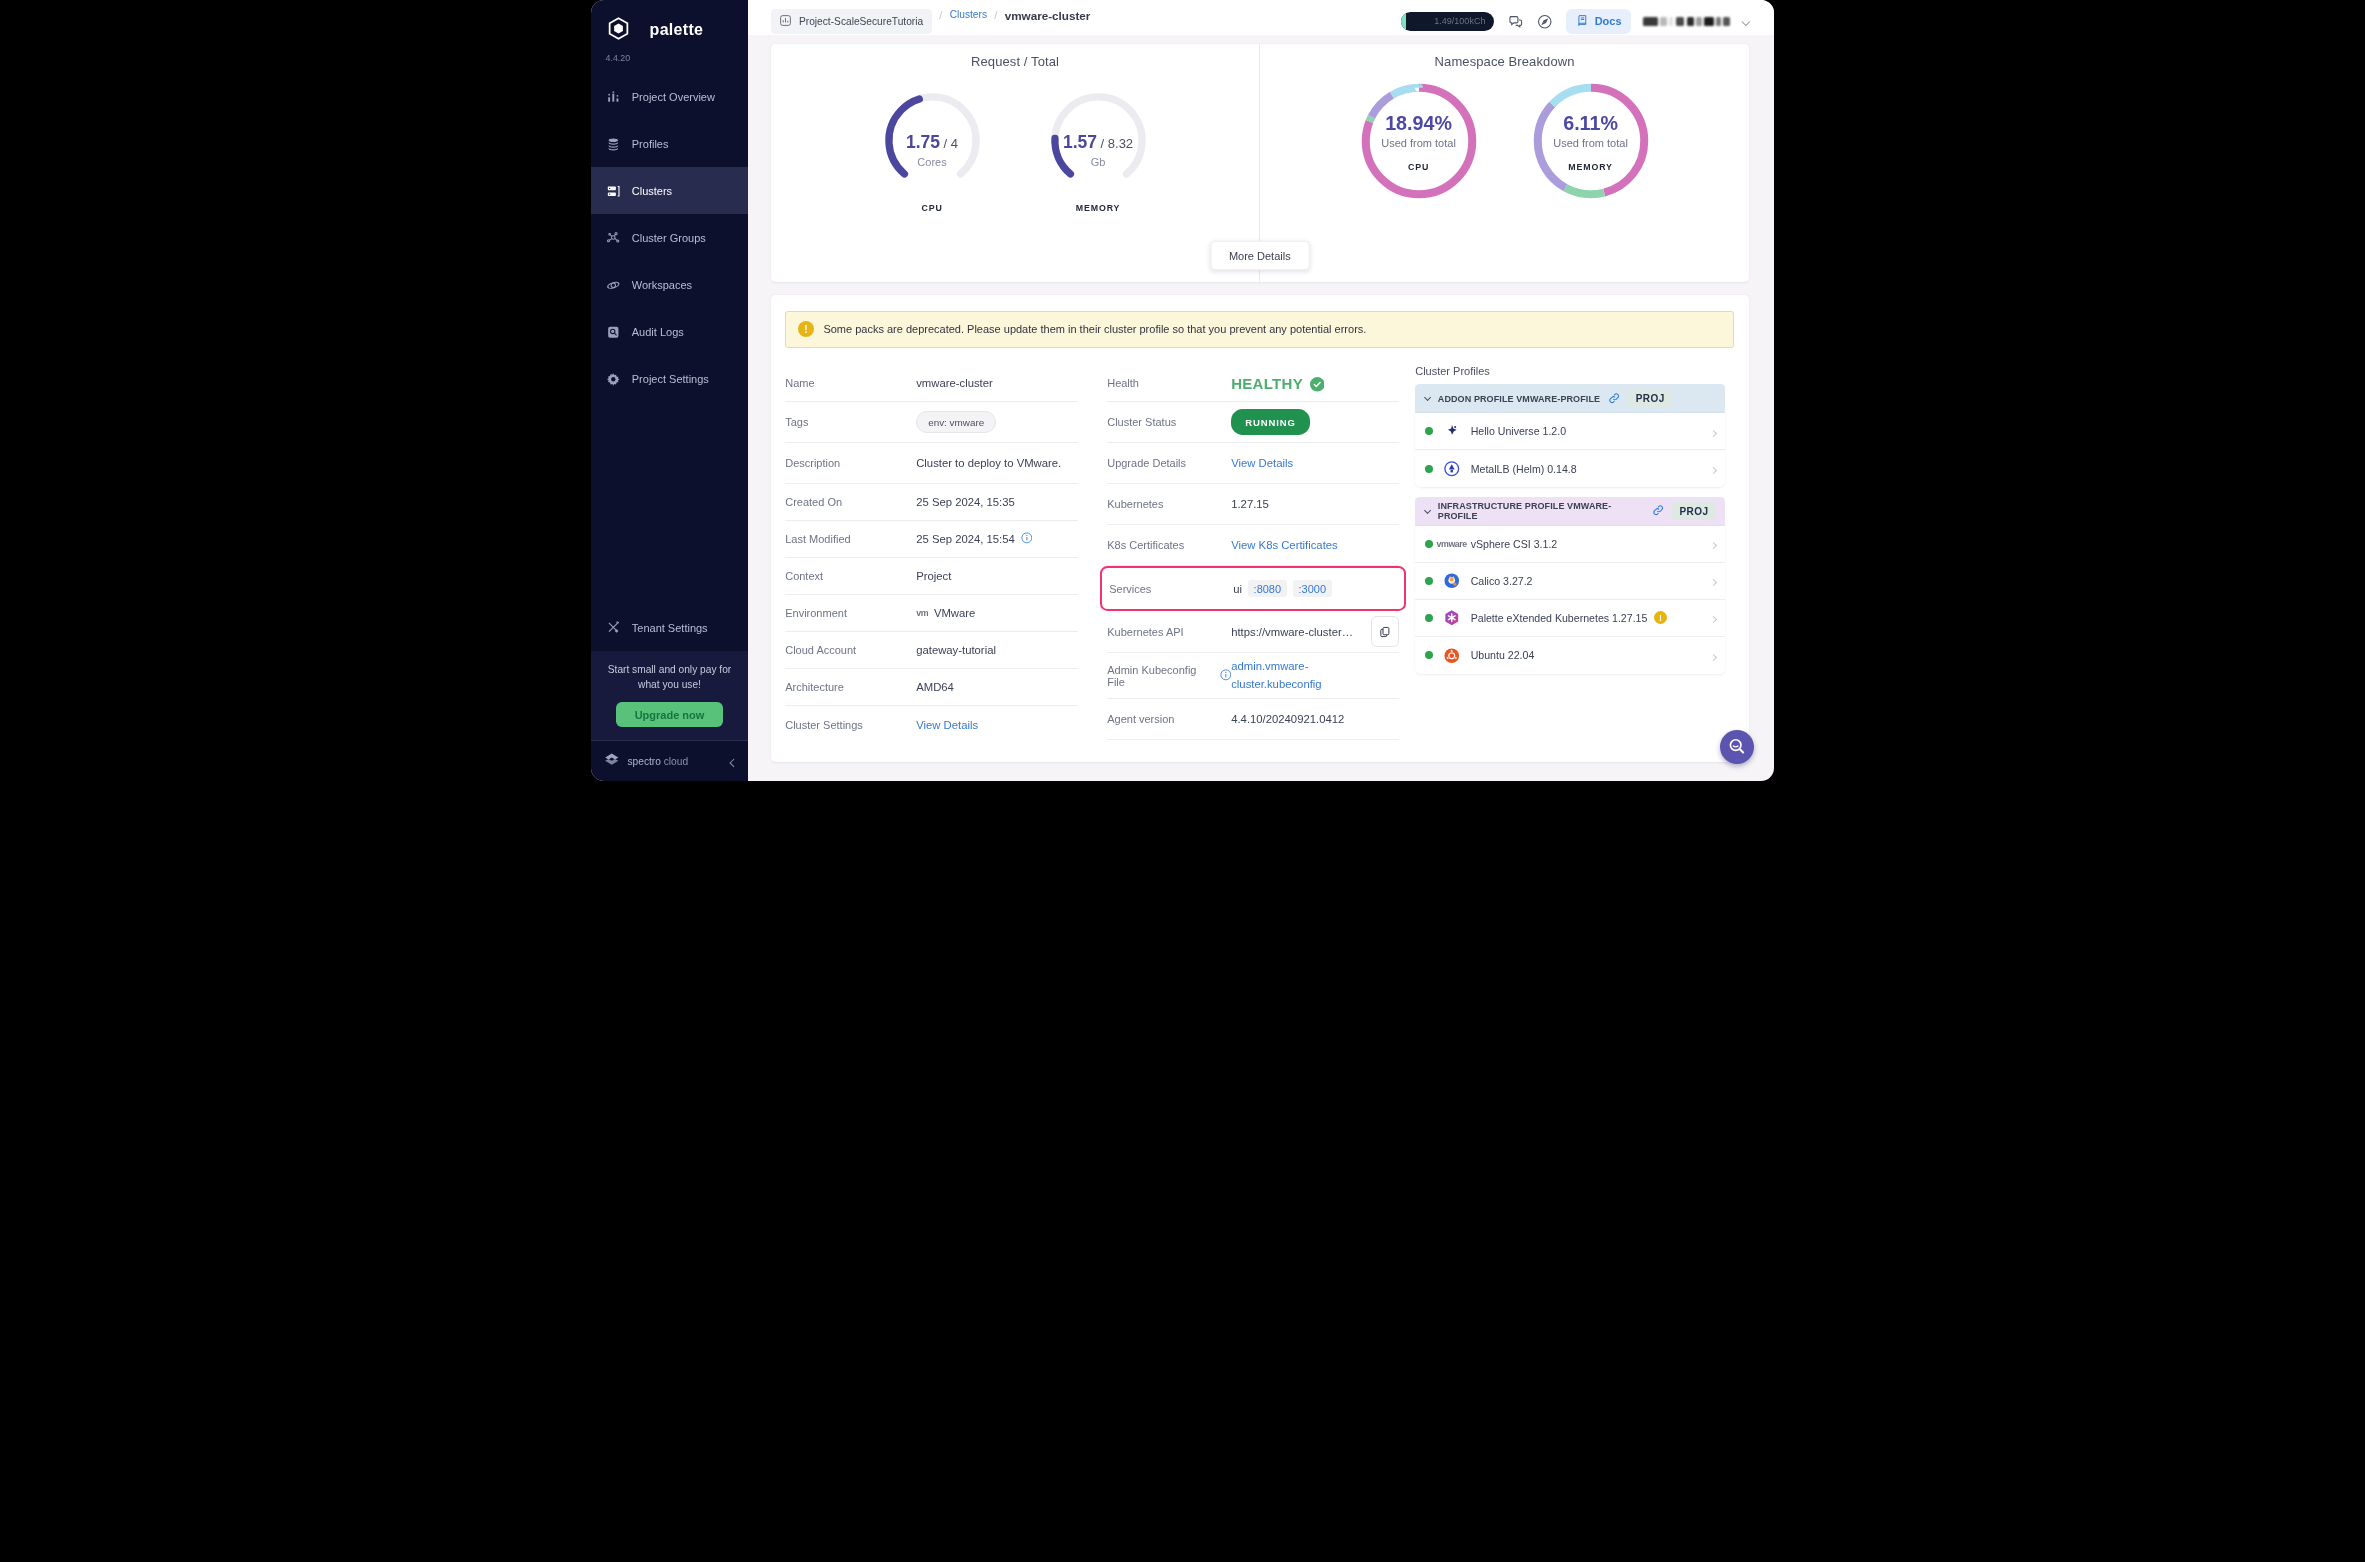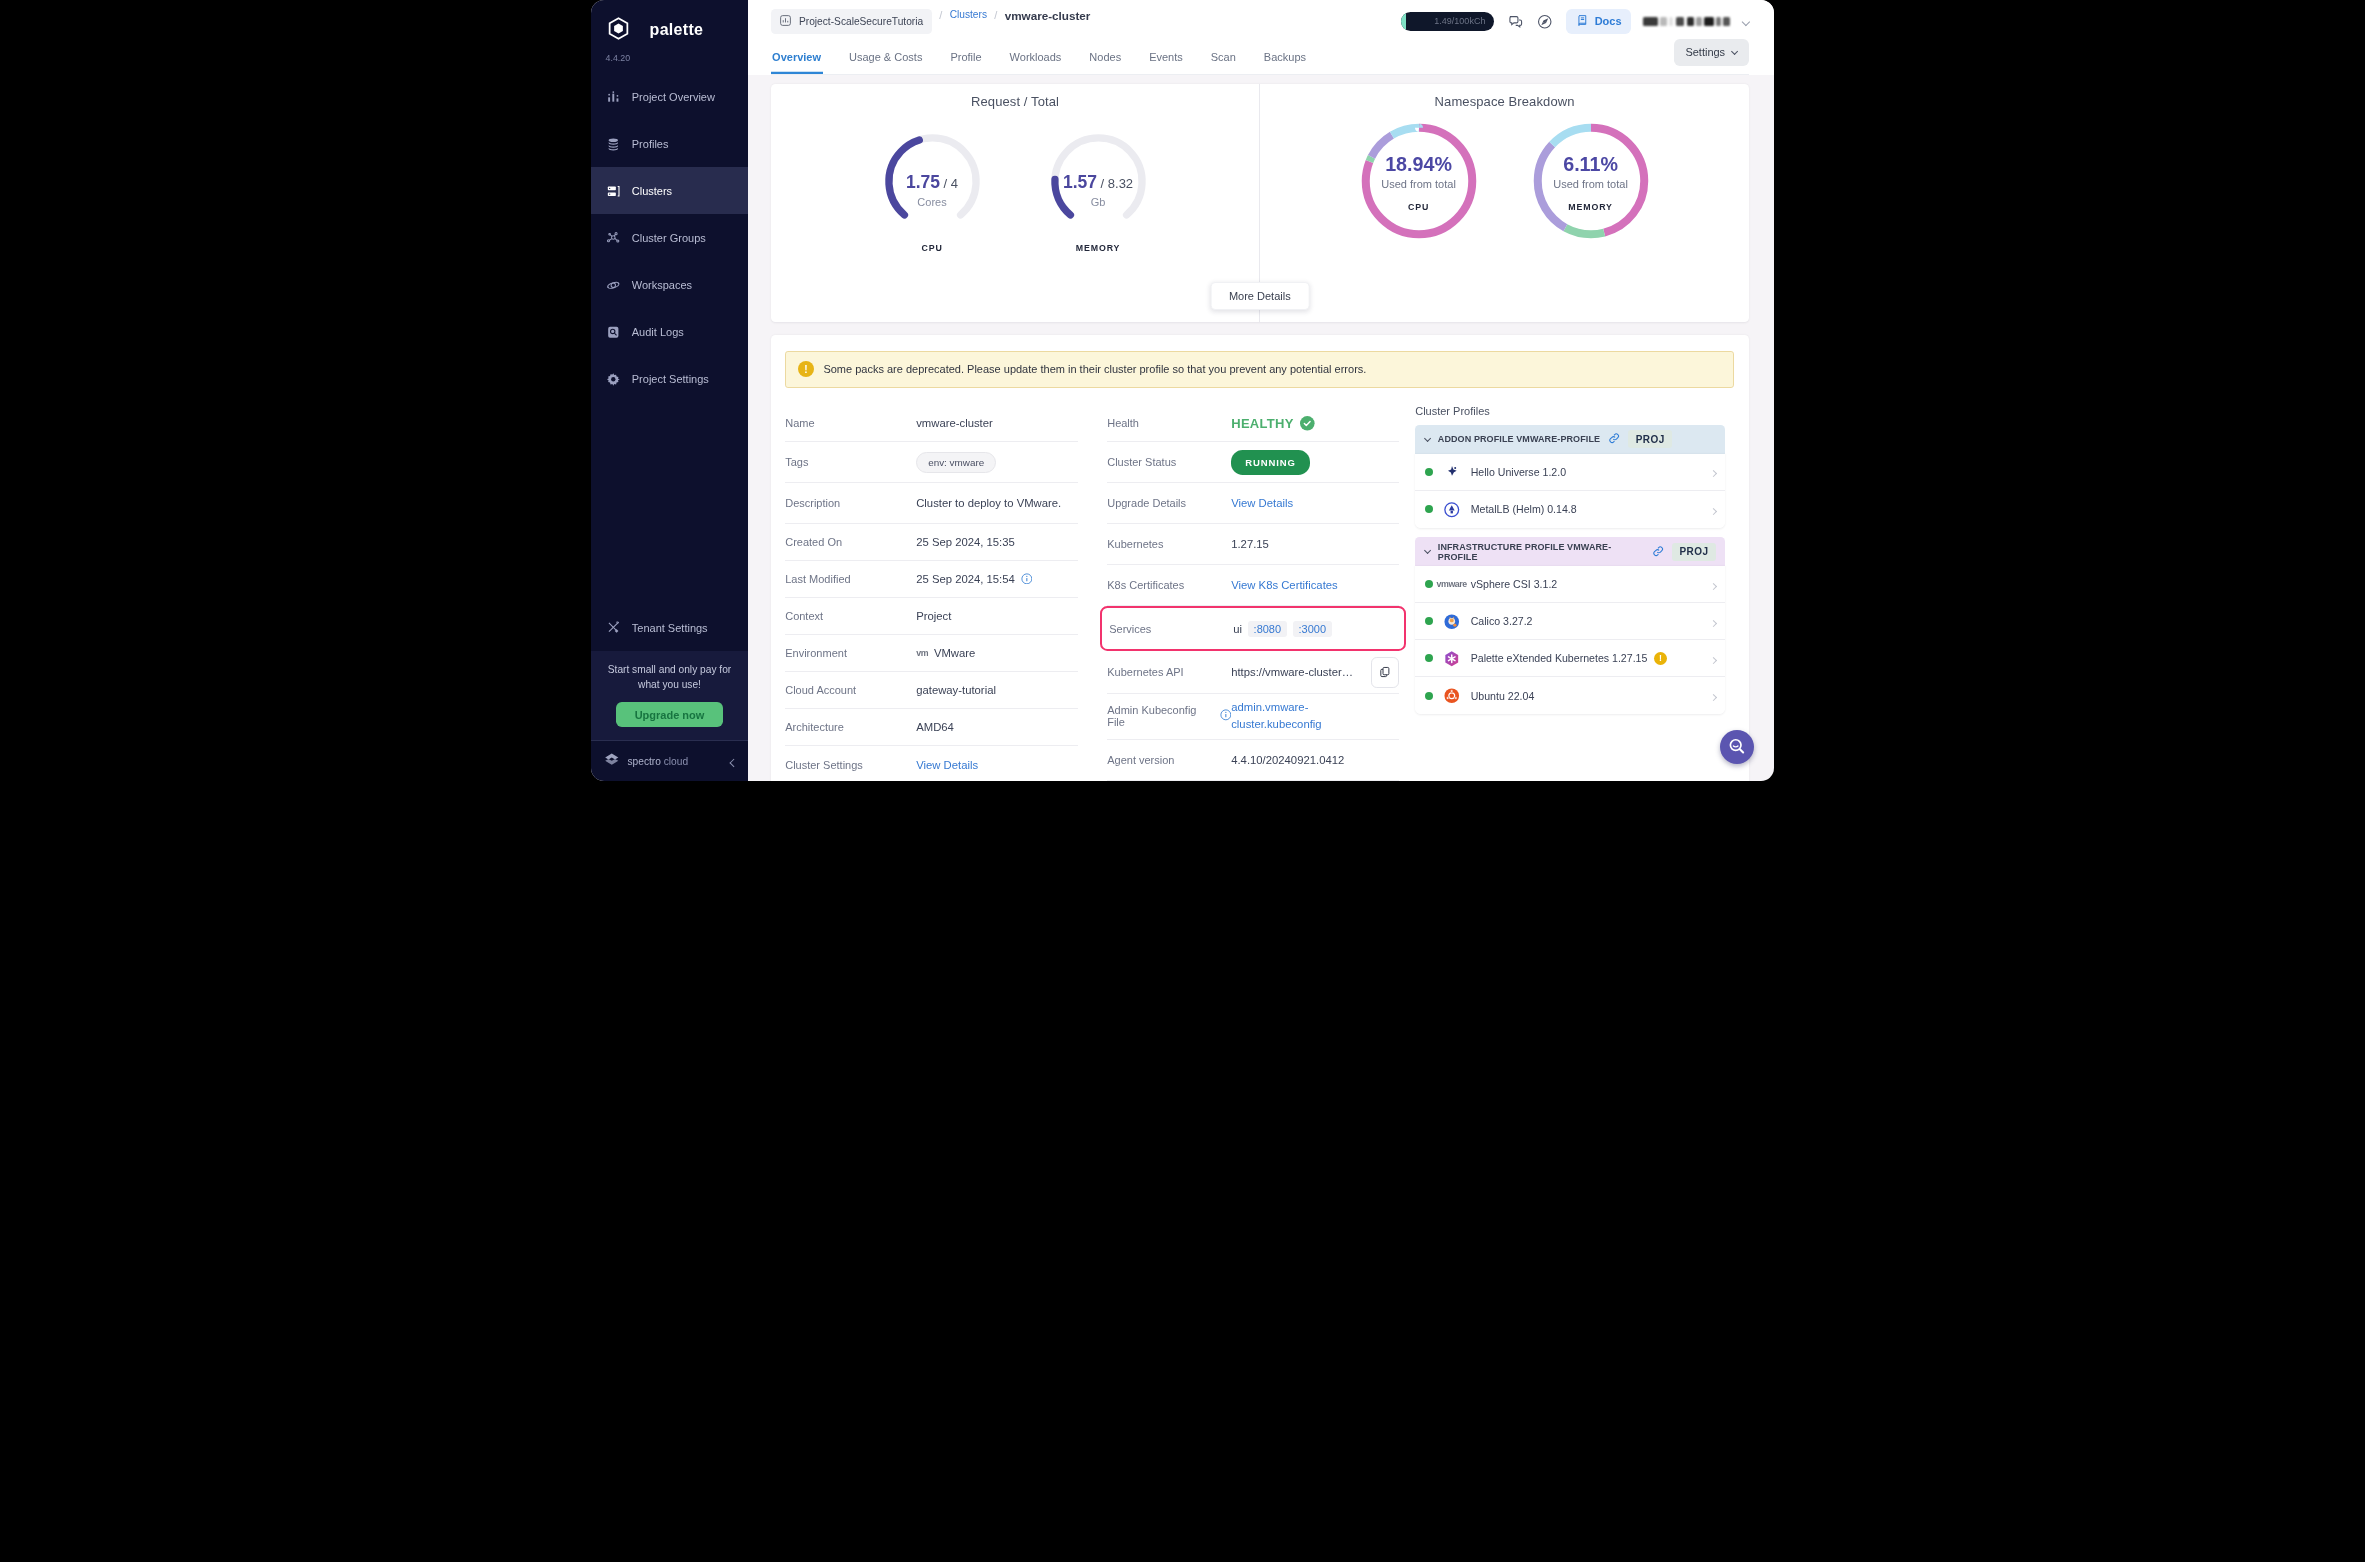--- a/index.html
+++ b/index.html
@@ -82,21 +82,21 @@
 .profiles{width:310px;margin-left:16px}
 .drow{display:flex;align-items:center;min-height:37px;border-bottom:0.7px solid #ededf1;padding:5.1px 0}
 .drow.tall{min-height:41px}
 .drow.last{border-bottom:none}
 .dlabel{width:131px;flex-shrink:0;font-size:11px;color:#6e7487;display:flex;align-items:center;gap:5.1px}
 .col-right .dlabel{width:124px}
 .dvalue{font-size:11.3px;color:#3b4256;display:flex;align-items:center;gap:5.8px;flex:1;min-width:0}
 .tagpill{background:#f4f4f6;border:0.7px solid #e6e6ea;border-radius:11px;padding:4.4px 11px;font-size:9.9px;color:#4a4f63}
 .vm-logo{font-size:8.8px;font-weight:bold;color:#6f7480;letter-spacing:-0.4px}
 .lnk{color:#3679d2;cursor:pointer}
-.healthy{color:#4caf6e;font-weight:bold;font-size:13px;letter-spacing:0.3px;display:flex;align-items:flex-start;gap:6.6px}
+.healthy{color:#4caf6e;font-weight:bold;font-size:15px;letter-spacing:0.3px;display:flex;align-items:flex-end;gap:6.6px}
 .runpill{background:#219150;color:#fff;font-size:9.5px;font-weight:bold;letter-spacing:0.9px;border-radius:11.7px;padding:7.3px 14px}
 .svc-hl{border:2.9px solid #f2336d;border-radius:7.3px;margin:0 -7.3px;padding:0 7.3px}
 .svc-hl .drow{border-bottom:none}
 .portchip{background:#f2f2f5;border-radius:2.9px;padding:2.2px 5.8px;color:#3679d2;font-size:11px;cursor:pointer}
 .svc-ui{color:#3b4256}
 .api-text{white-space:nowrap;overflow:hidden;text-overflow:ellipsis;max-width:124px}
 .copybtn{margin-left:auto;width:28px;height:31px;border:0.7px solid #e3e4ea;border-radius:5.8px;background:#fff;display:flex;align-items:center;justify-content:center;color:#2b3040;cursor:pointer;flex-shrink:0}
 .kubeconfig{max-width:109px;line-height:1.55;overflow-wrap:anywhere}
 
 .profiles-title{font-size:11px;color:#4a5162;margin-bottom:7.3px}
@@ -286,34 +286,20 @@
               <i style="width:8.8px;background:#4a4a4a"></i>
               <i style="width:7.3px;background:#2c2c2c"></i>
               <i style="width:5.8px;background:#9b9b9b"></i>
               <i style="width:9.5px;background:#1d1d1d"></i>
               <i style="width:5.1px;background:#777"></i>
               <i style="width:7.3px;background:#555"></i>
           </div>
           <span class="user-chev"><span class="chev down"></span></span>
         </div>
       </div>
-      <div class="row2">
-        <div class="tab active">Overview</div>
-        <div class="tab">Usage &amp; Costs</div>
-        <div class="tab">Profile</div>
-        <div class="tab">Workloads</div>
-        <div class="tab">Nodes</div>
-        <div class="tab">Events</div>
-        <div class="tab">Scan</div>
-        <div class="tab">Backups</div>
-        <button class="settings-btn">
-          <span>Settings</span>
-          <span class="chev down"></span>
-        </button>
-      </div>
     </header>
 
     <div class="content">
 
       <section class="card card-overview">
         <div class="half">
           <h3>Request / Total</h3>
           <div class="figs">
             <div class="fig">
               <div class="figwrap">

